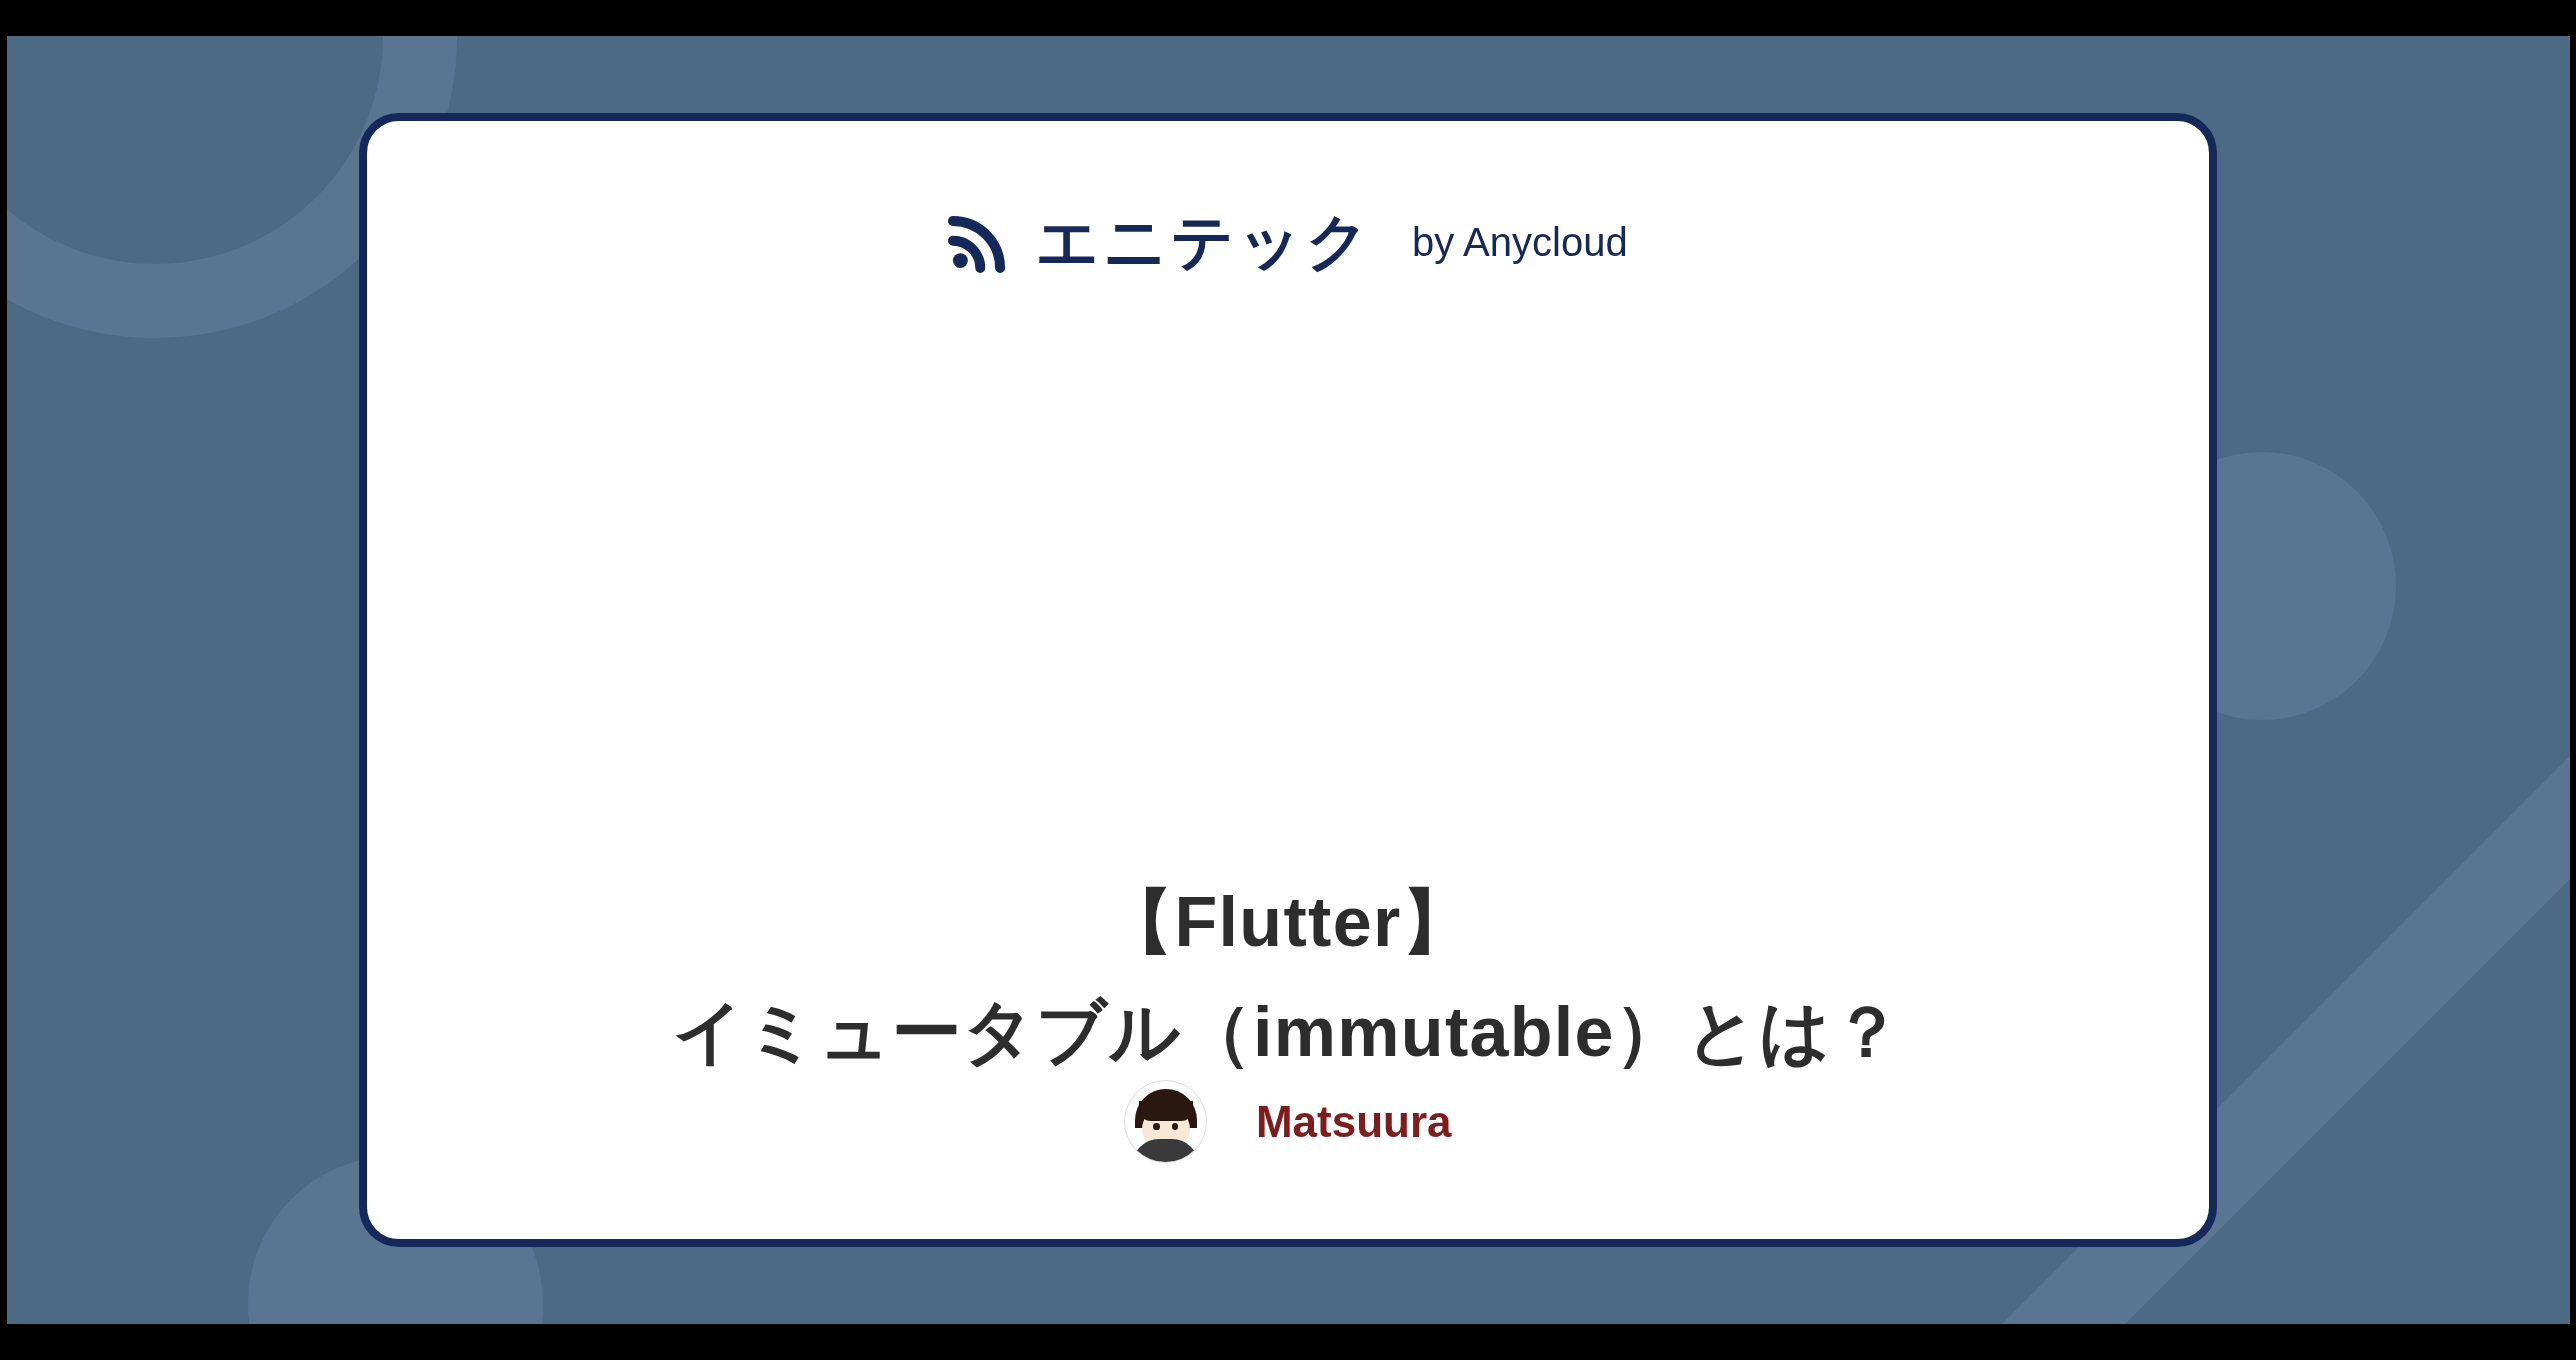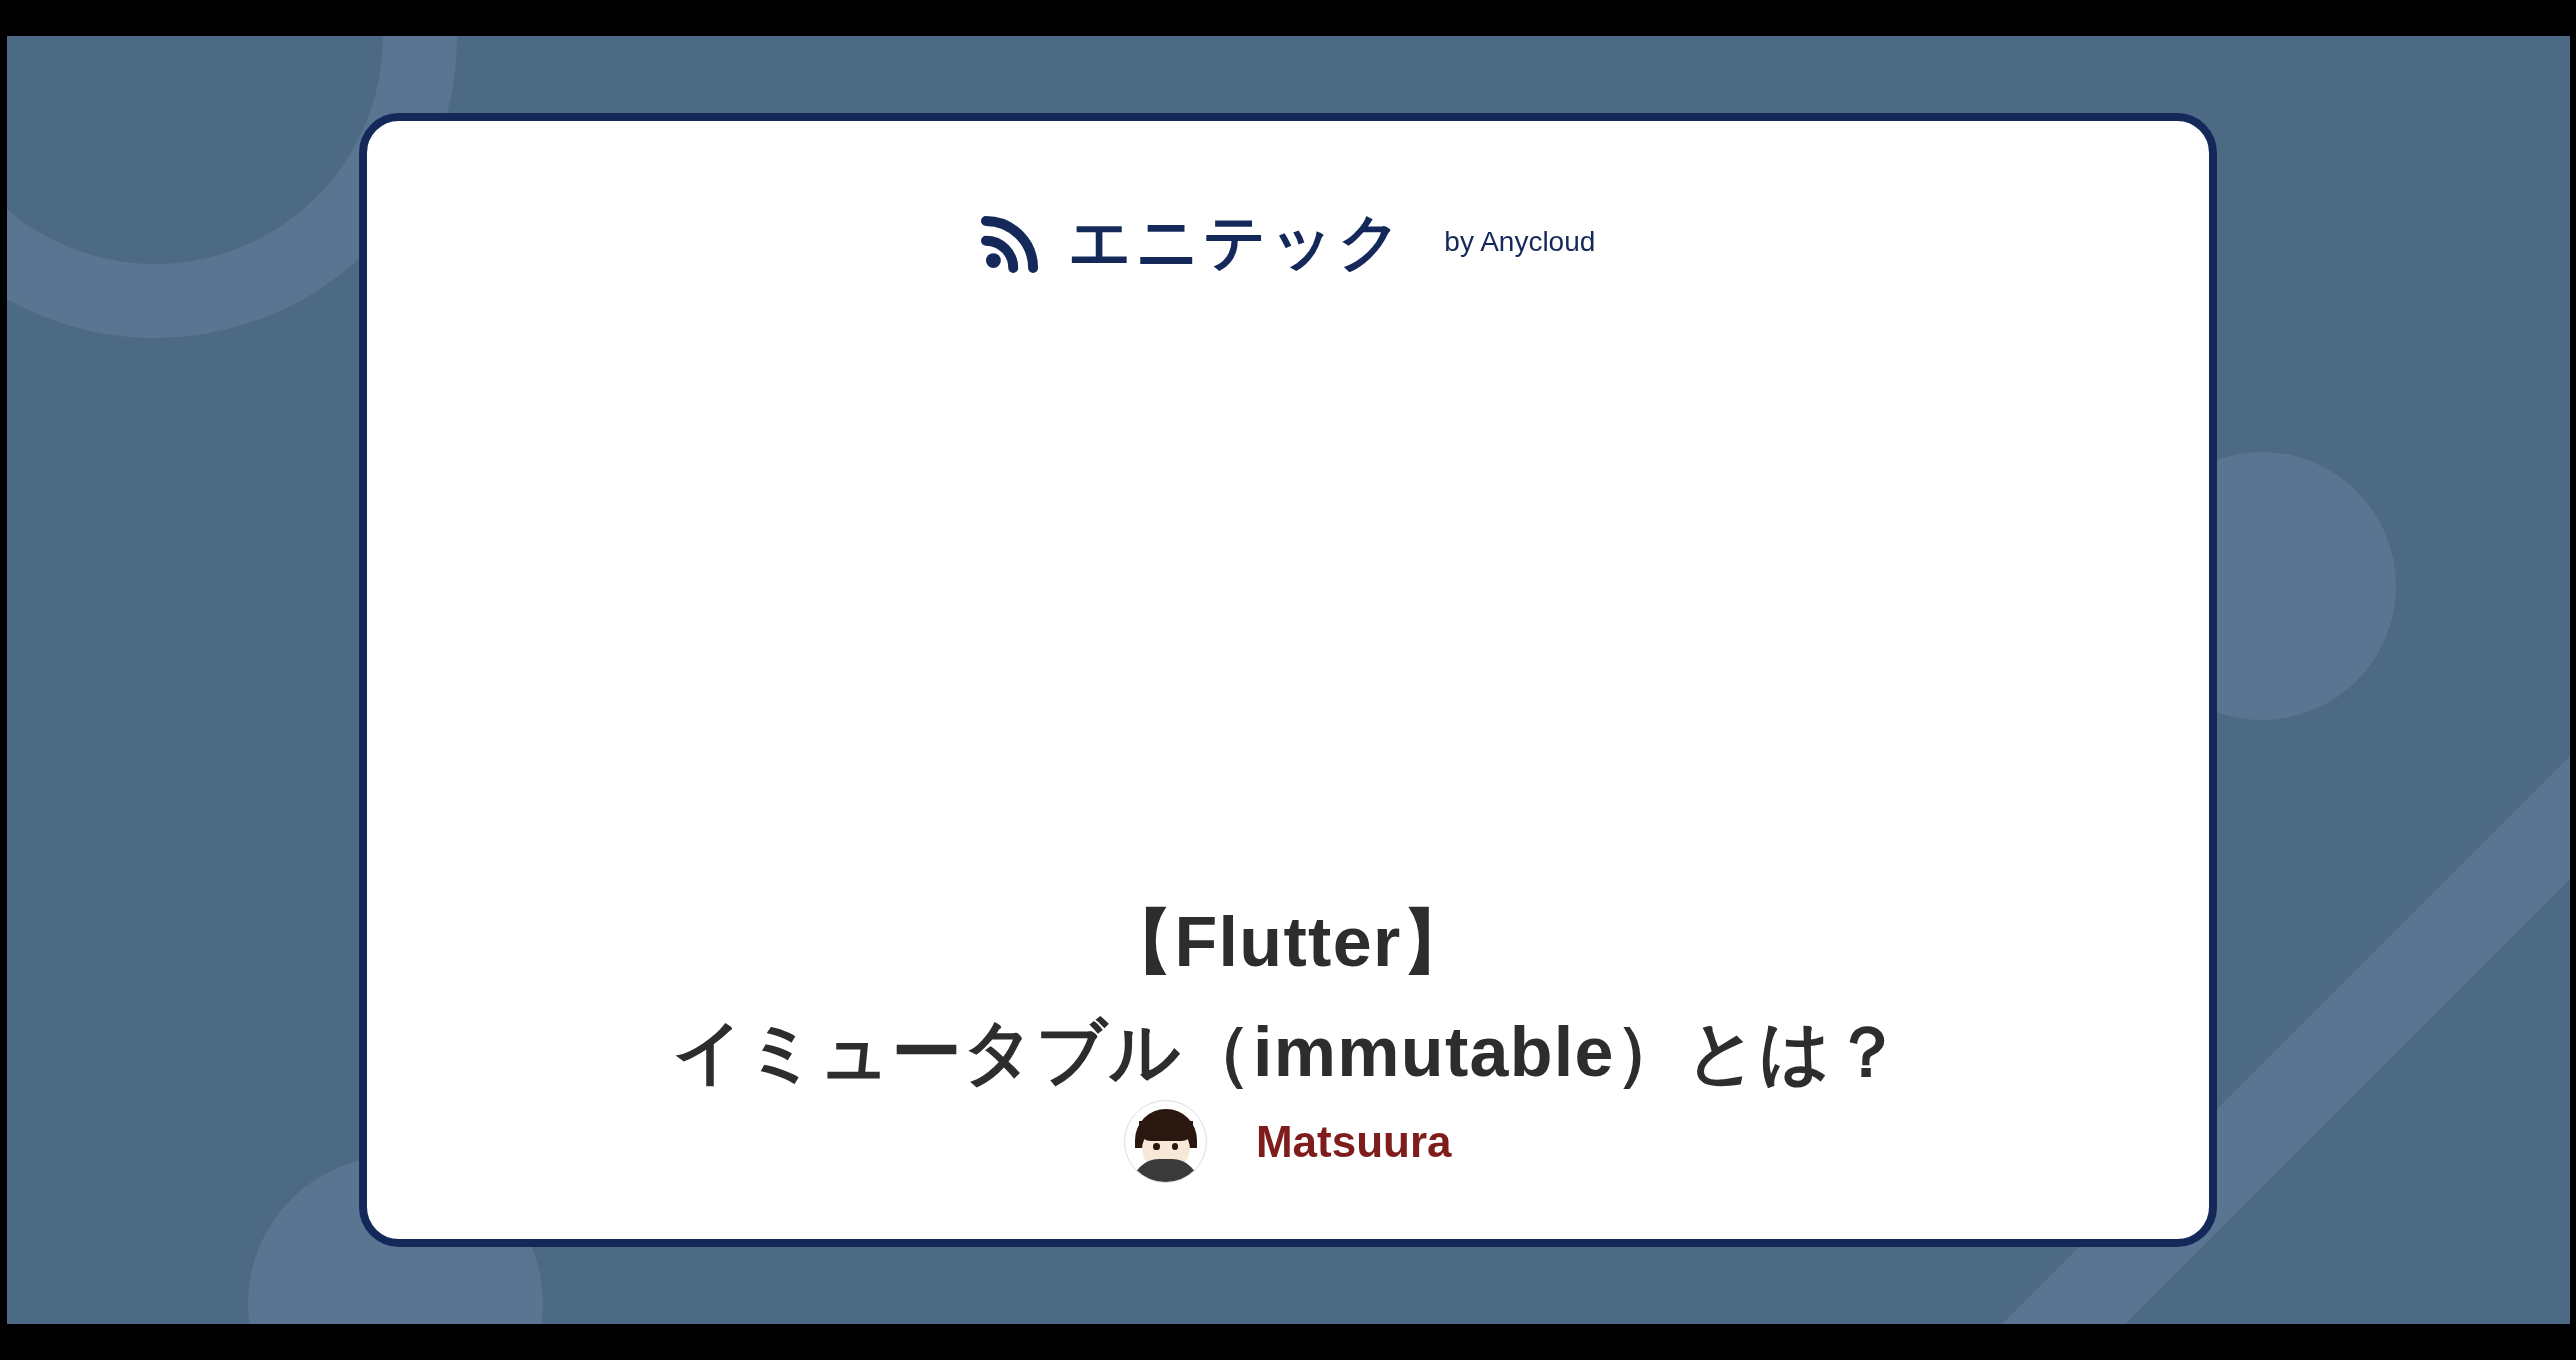--- a/index.html
+++ b/index.html
@@ -82,21 +82,21 @@
       width: 1858px;
       height: 1134px;
       background: #ffffff;
       border: 8px solid #14295a;
       border-radius: 40px;
       position: relative;
       z-index: 10;
       display: flex;
       flex-direction: column;
       align-items: center;
-      padding: 67px 81px 44px;
+      padding: 67px 81px 64px;
     }
 
     .brand {
       display: flex;
       align-items: center;
       gap: 25.5px;
       margin-top: 12px;
     }
 
     .brand-icon {
@@ -108,21 +108,21 @@
     }
 
     .brand-name {
       font-size: 62px;
       font-weight: 900;
       color: #14295a;
       letter-spacing: 4px;
     }
 
     .brand-byline {
-      font-size: 28px;
+      font-size: 40px;
       font-weight: 500;
       color: #14295a;
       margin-left: 13.4px;
       align-self: center;
     }
 
     .title-block {
       flex: 1;
       display: flex;
       flex-direction: column;

